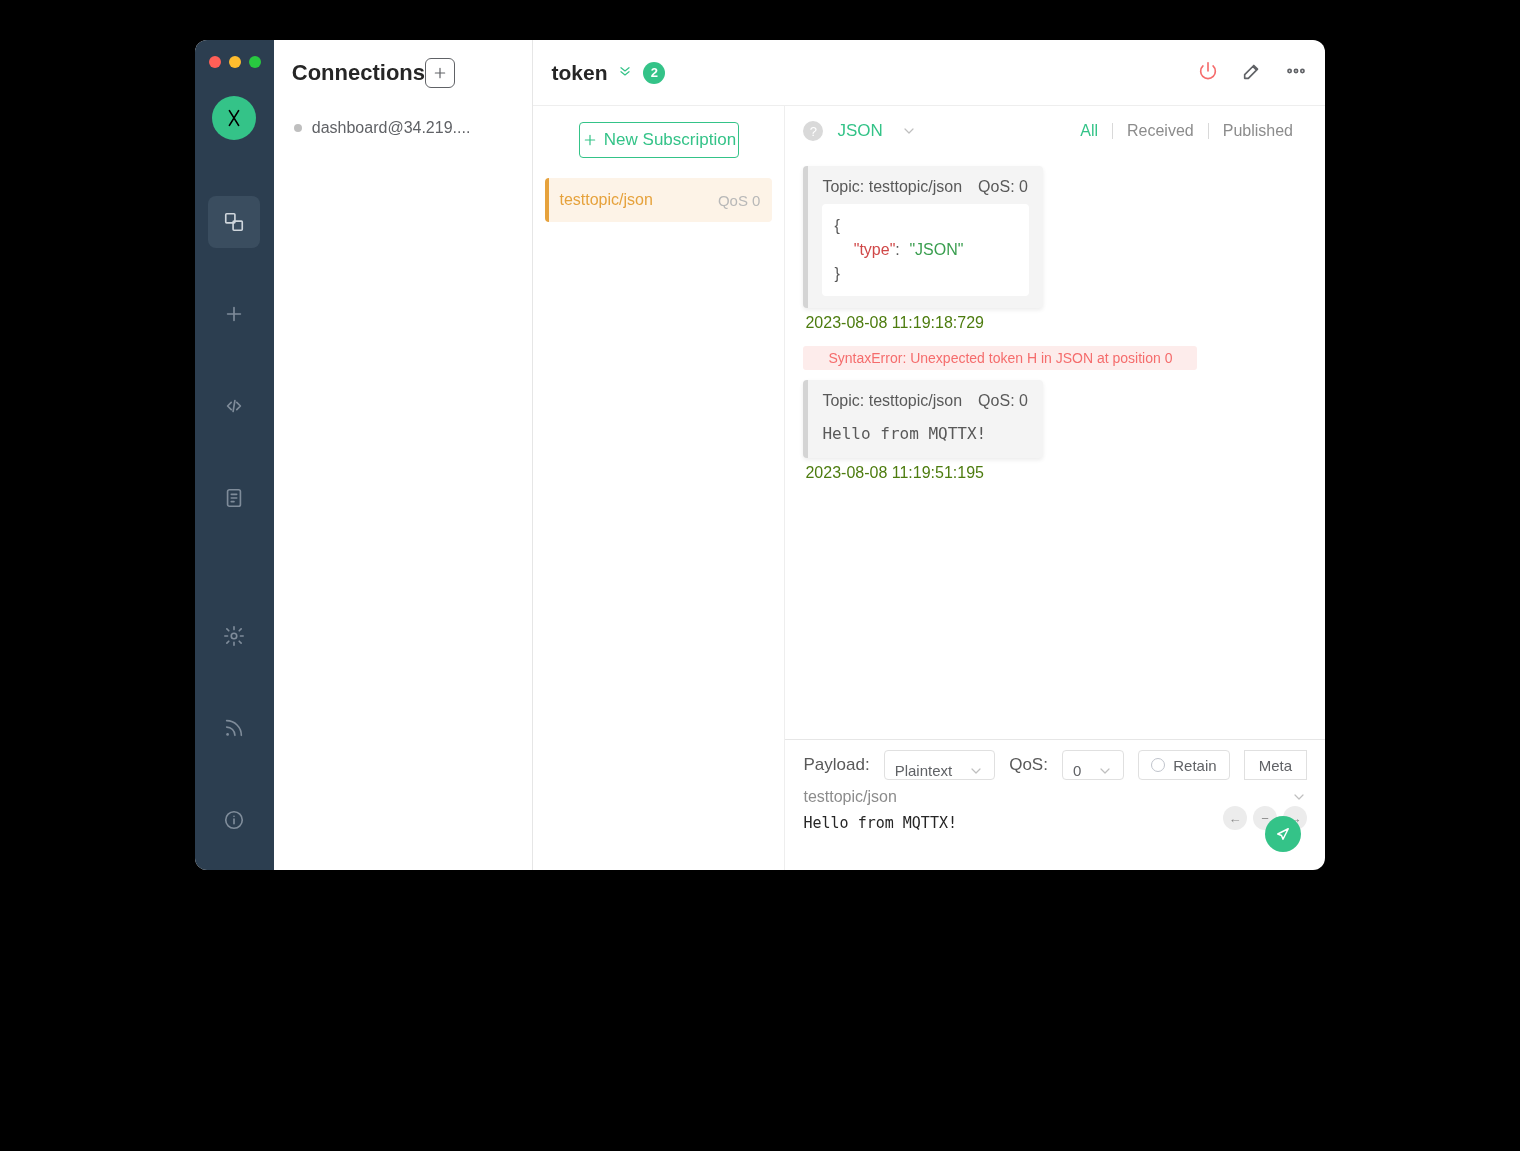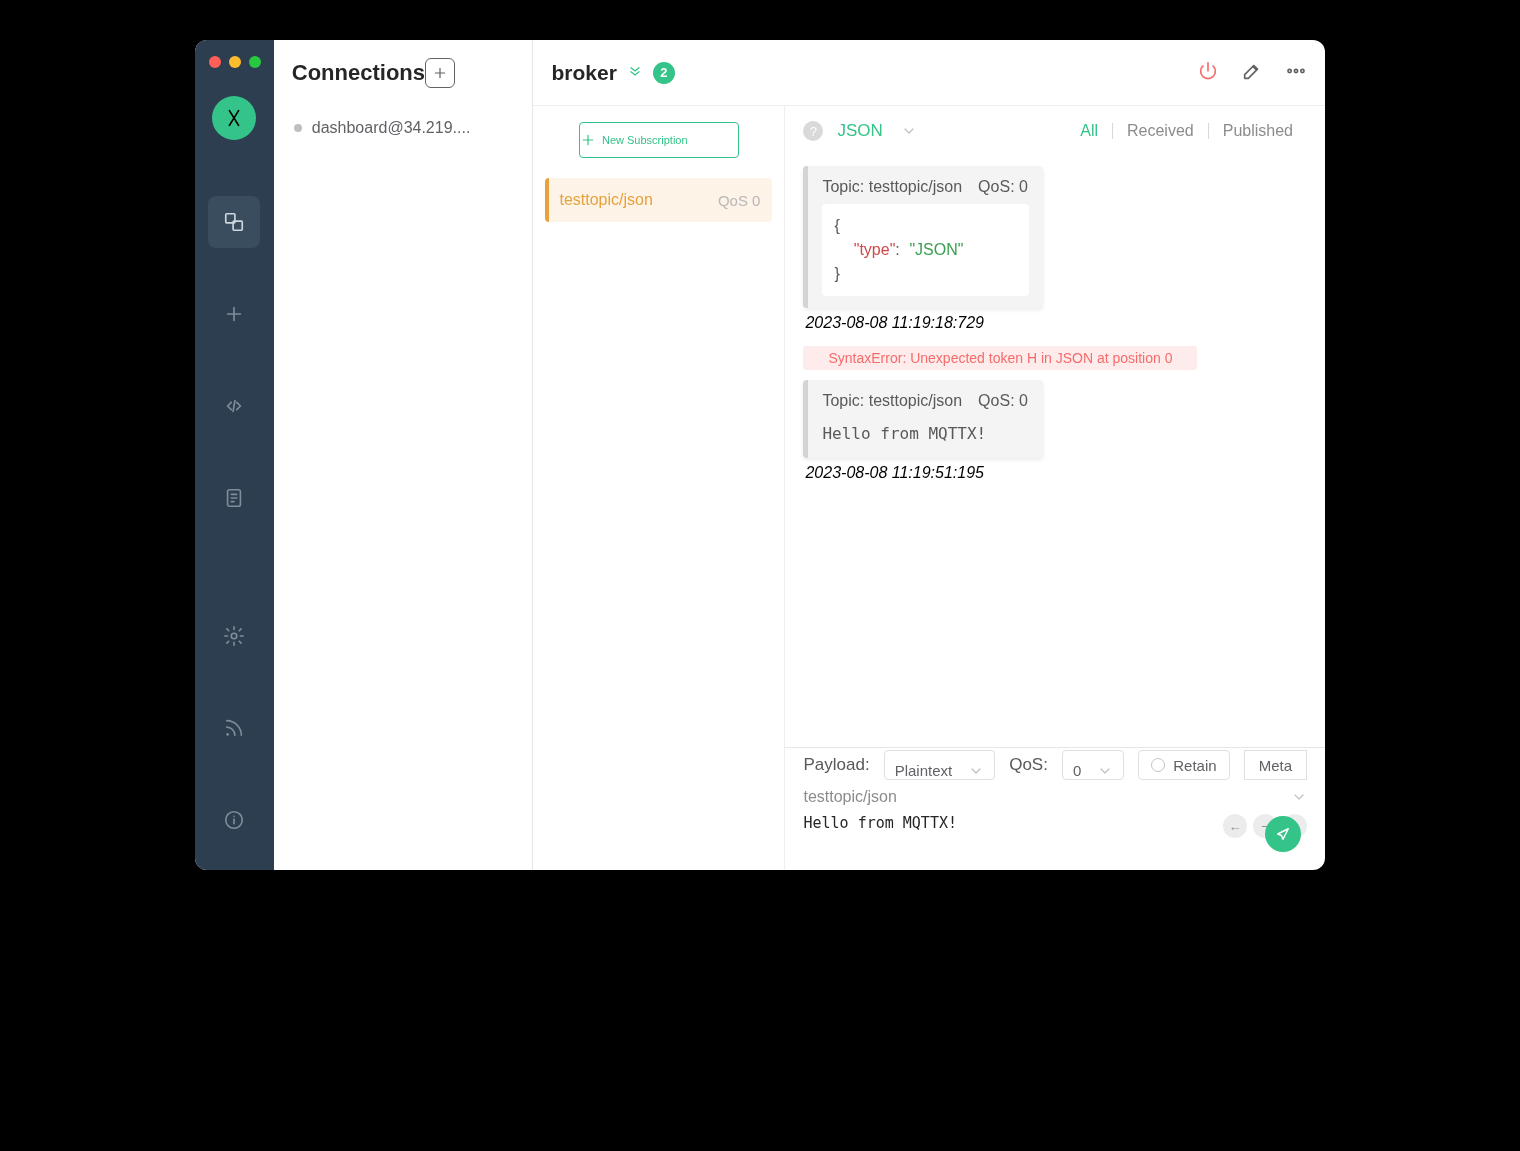--- a/index.html
+++ b/index.html
@@ -36,46 +36,46 @@
 .mh-chev { color: #34c388; margin-right: 10px; cursor: pointer; }
 .mh-badge { background: #34c388; color: #fff; font-size: 13px; font-weight: 600; width: 22px; height: 22px; border-radius: 11px; display: flex; align-items: center; justify-content: center; }
 .mh-actions { margin-left: auto; display: flex; align-items: center; gap: 22px; }
 .mh-icon { cursor: pointer; color: #606266; }
 .mh-icon.red { color: #f56c6c; }
 
 .main-body { flex: 1; display: flex; min-height: 0; }
 
 
 .subs { width: 252px; border-right: 1px solid #eee; padding: 16px 12px; }
-.new-sub { width: 160px; margin: 0 auto 20px auto; height: 36px; border: 1px solid #34c388; color: #34c388; border-radius: 4px; display: flex; align-items: center; justify-content: flex-start; gap: 6px; font-size: 11px; cursor: pointer; background: #fff; }
+.new-sub { width: 160px; margin: 0 auto 20px auto; height: 36px; border: 1px solid #34c388; color: #34c388; border-radius: 4px; display: flex; align-items: center; justify-content: center; gap: 6px; font-size: 17px; cursor: pointer; background: #fff; }
 .sub-item { background: #fdf3e7; border-left: 4px solid #e6a23c; border-radius: 4px; height: 44px; display: flex; align-items: center; justify-content: space-between; padding: 0 12px 0 10px; color: #e6a23c; font-size: 16px; cursor: pointer; }
 .sub-qos { color: #b8b8b8; font-size: 15px; }
 
 
 .msgs { flex: 1; display: flex; flex-direction: column; min-height: 0; }
 .msgs-filter { height: 50px; display: flex; align-items: center; padding: 0 18px; gap: 14px; }
 .filter-q { width: 20px; height: 20px; border-radius: 50%; background: #d9d9d9; color: #fff; font-size: 13px; display: flex; align-items: center; justify-content: center; }
 .filter-format { display: flex; align-items: center; gap: 18px; cursor: pointer; }
 .filter-format span { color: #34c388; font-size: 17px; }
 .filter-tabs { margin-left: auto; display: flex; align-items: center; gap: 0; font-size: 16px; color: #8c8c8c; }
 .filter-tab { padding: 0 14px; cursor: pointer; }
 .filter-tab.active { color: #34c388; }
 .divider { width: 1px; height: 16px; background: #d9d9d9; }
 
 .msg-scroll { flex: 1; overflow-y: auto; padding: 10px 18px; }
 .msg-card { background: #f4f4f4; border-left: 5px solid #d4d4d4; border-radius: 4px; padding: 12px 14px; max-width: 240px; margin-bottom: 6px; box-shadow: 0 2px 4px rgba(0,0,0,0.08); }
 .msg-meta { font-size: 16px; color: #595959; margin-bottom: 8px; display: flex; gap: 16px; }
 .msg-body { background: #fff; border-radius: 4px; padding: 10px 12px; font-family: ui-monospace, Menlo, monospace; font-size: 16px; color: #595959; white-space: pre; line-height: 1.5; }
 .msg-body.plain { background: transparent; padding: 4px 0 0 0; }
-.msg-time { font-size: 16px; color: #000000; margin: 6px 0 14px 2px; font-style: italic; }
+.msg-time { font-size: 16px; color: #4d7c0f; margin: 6px 0 14px 2px; }
 .msg-error { display: inline-block; background: #fdeceb; color: #f56c6c; font-size: 14px; padding: 4px 25px; border-radius: 3px; margin-bottom: 10px; }
 .json-key { color: #d04848; } .json-str { color: #3a9e4f; } .json-punc { color: #595959; }
 
 
-.composer { border-top: 1px solid #e6e6e6; padding: 2px 18px 14px 18px; display: flex; flex-direction: column; gap: 8px; position: relative; }
+.composer { border-top: 1px solid #e6e6e6; padding: 10px 18px 14px 18px; display: flex; flex-direction: column; gap: 8px; position: relative; }
 .comp-row { display: flex; align-items: center; gap: 14px; }
 .comp-label { font-size: 17px; color: #595959; }
 .comp-select { border: 1px solid #e0e0e0; border-radius: 4px; height: 30px; padding: 0 10px; display: flex; align-items: flex-end; gap: 16px; color: #606266; font-size: 15px; cursor: pointer; }
 .comp-check { display: flex; align-items: center; gap: 8px; border: 1px solid #e0e0e0; border-radius: 4px; height: 30px; padding: 0 12px; color: #606266; font-size: 15px; cursor: pointer; }
 .comp-check .circle { width: 14px; height: 14px; border: 1.5px solid #c0c4cc; border-radius: 50%; }
 .comp-btn { border: 1px solid #e0e0e0; border-radius: 0; height: 30px; padding: 0 14px; color: #606266; font-size: 15px; cursor: pointer; background: #fff; display: flex; align-items: center; }
 .comp-topic { font-size: 16px; color: #8c8c8c; display: flex; align-items: center; justify-content: space-between; }
 .comp-text { font-family: ui-monospace, Menlo, monospace; font-size: 15px; color: #262626; border: none; outline: none; resize: none; height: 42px; }
 .comp-nav { position: absolute; right: 18px; top: 66px; display: flex; gap: 6px; }
 .nav-dot { width: 24px; height: 24px; border-radius: 50%; background: #ececec; display: flex; align-items: center; justify-content: center; color: #8c8c8c; cursor: pointer; font-size: 13px; }
@@ -160,21 +160,21 @@
       <div class="conn-item">
         <span class="status-dot"></span>
         <span>dashboard@34.219....</span>
       </div>
     </div>
   </div>
 
   <div class="main">
 
     <div class="main-header">
-      <div class="mh-name">broker</div>
+      <div class="mh-name">token</div>
       <div class="mh-chev">
         <svg class="ico ico-sm" viewBox="0 0 24 24">
             <path d="M6 7l6 5 6-5M6 13l6 5 6-5"></path>
           </svg>
       </div>
       <div class="mh-badge">2</div>
       <div class="mh-actions">
         <div class="mh-icon red">
           <svg class="ico" viewBox="0 0 24 24">
               <path d="M12 3v9"></path>

